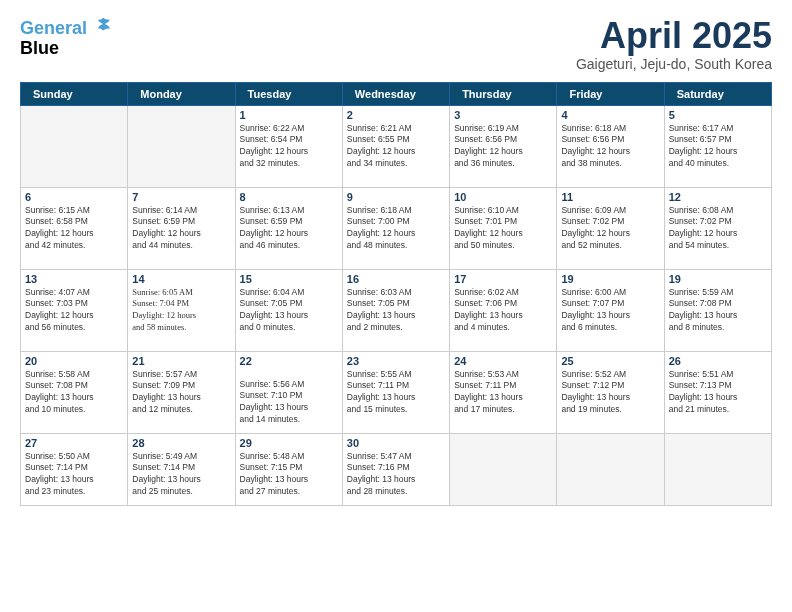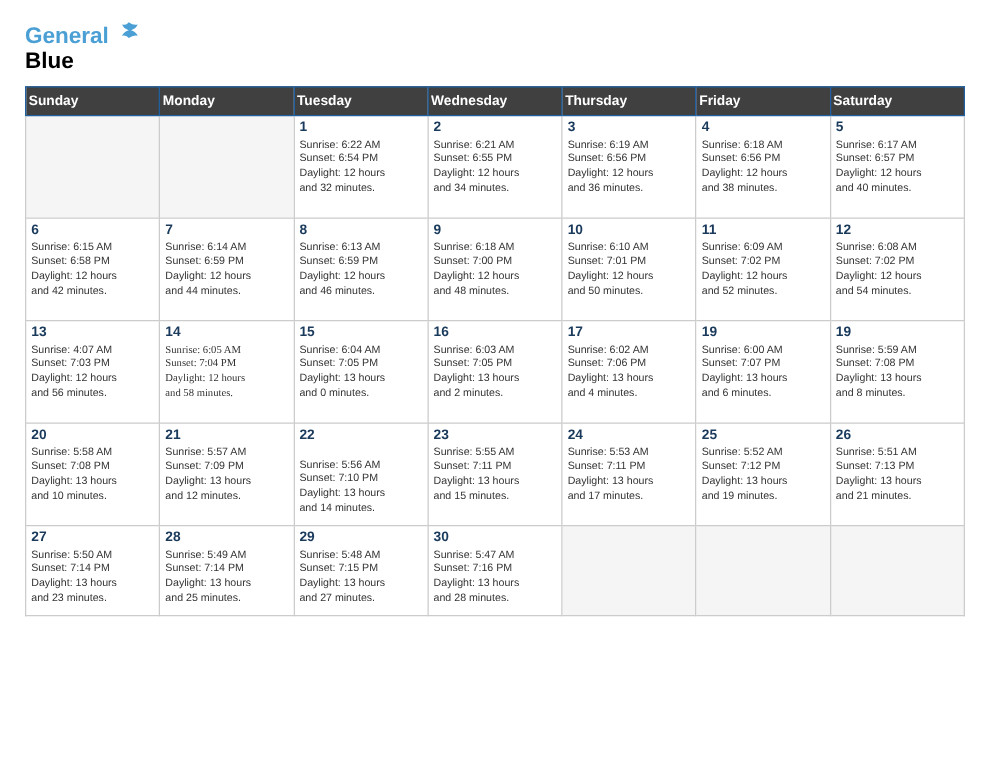--- a/index.html
+++ b/index.html
@@ -52,25 +52,25 @@
     .location {
       font-size: 14px;
       color: #555;
     }
     .calendar {
       width: 100%;
       border-collapse: collapse;
       table-layout: fixed;
     }
     .calendar th {
-      background: #404040;
+      background: #0c4a6e;
       color: #fff;
       font-size: 11px;
       font-weight: bold;
-      padding: 5px 2px;
+      padding: 5px 12px;
       text-align: left;
       border: 1px solid #2060a0;
     }
     .calendar td {
       border: 1px solid #ccc;
       vertical-align: top;
       padding: 3px 4px;
       font-size: 9px;
       color: #333;
       height: 82px;
@@ -107,20 +107,22 @@
             <span>General</span>
             <svg class="logo-icon" viewBox="0 0 20 20">
               <path d="M10 2 Q14 5 18 4 Q16 8 12 9 Q16 10 18 14 Q14 13 10 16 Q8 13 4 14 Q6 10 10 9 Q6 8 4 4 Q8 5 10 2Z" fill="#4a9fd4"></path>
             </svg>
           </div>
         </div>
         <div class="logo-text" style="color:#000000;">Blue</div>
       </div>
     </div>
     <div class="title-block">
+      <div class="month-title">April 2025</div>
+      <div class="location">Gaigeturi, Jeju-do, South Korea</div>
     </div>
   </div>
 
   <table class="calendar">
     <thead>
       <tr id="weekday-header">
           <th>Sunday</th>
           <th>Monday</th>
           <th>Tuesday</th>
           <th>Wednesday</th>

